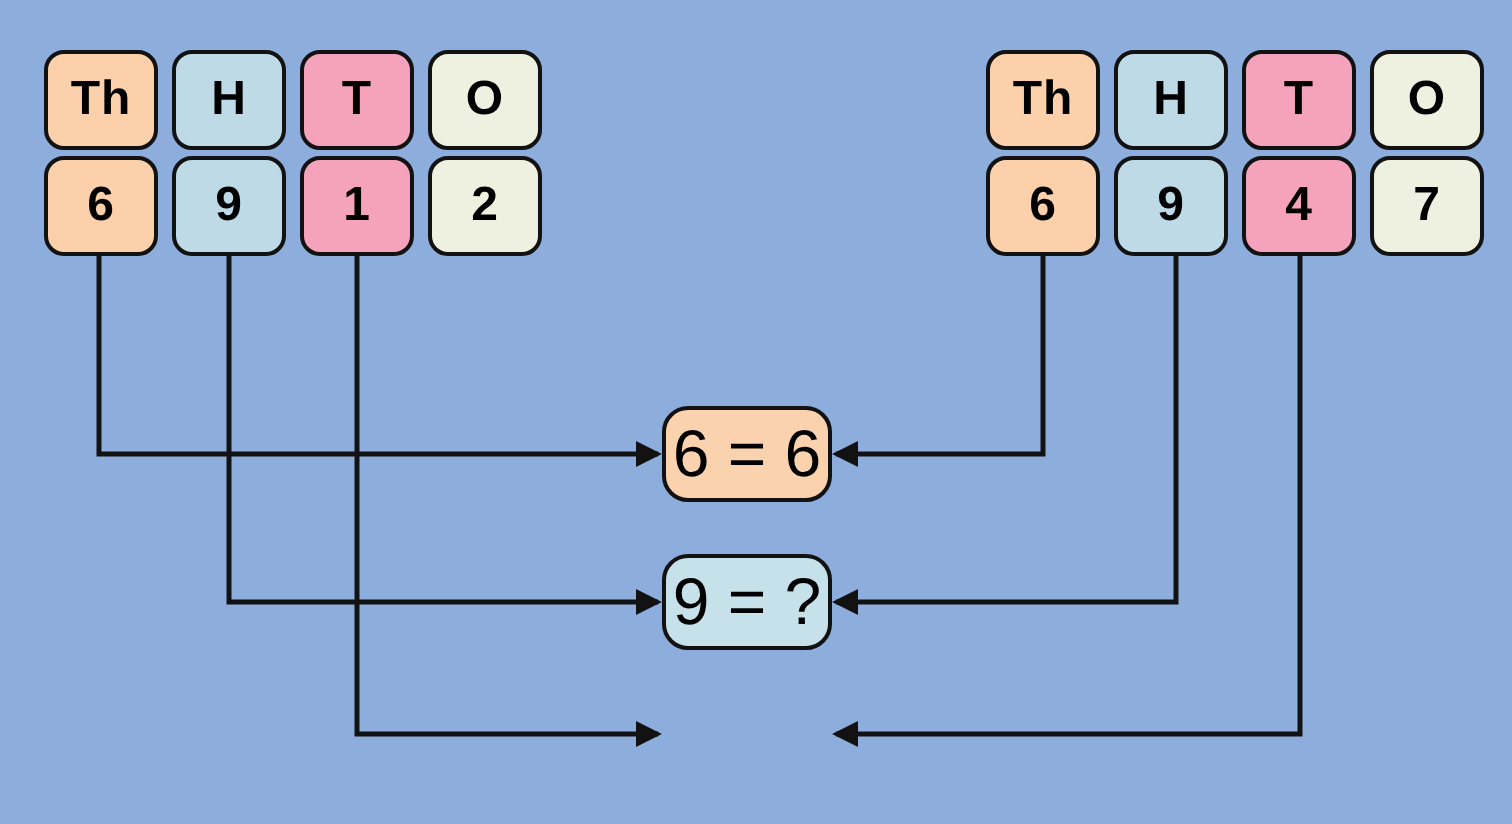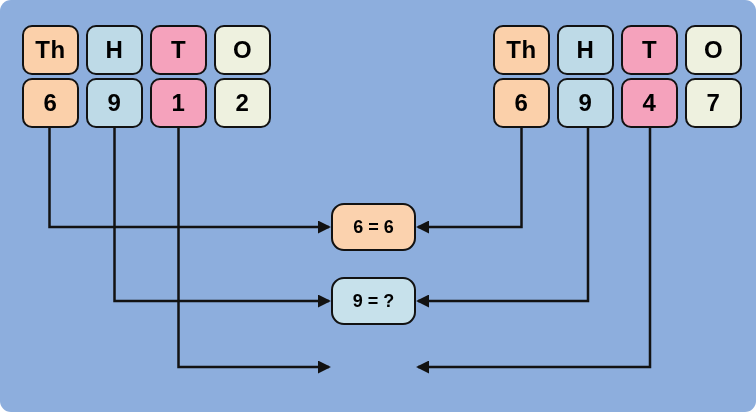--- a/index.html
+++ b/index.html
@@ -5,21 +5,20 @@
   html, body { margin: 0; padding: 0; }
   body {
     font-family: "Liberation Sans", sans-serif;
     width: 756px; height: 412px;
     overflow: hidden;
   }
   .stage {
     position: relative;
     width: 756px; height: 412px;
     background: #8DAEDD;
-    border-radius: 11px;
   }
   .connectors {
     position: absolute; left: 0; top: 0;
     width: 756px; height: 412px;
     pointer-events: none;
   }
   .cell {
     position: absolute;
     width: 57px; height: 50px;
     box-sizing: border-box;
@@ -29,21 +28,21 @@
     font-weight: bold; font-size: 24px; color: #000;
     letter-spacing: 0.5px;
   }
   .cmp {
     position: absolute;
     width: 85px; height: 48px;
     box-sizing: border-box;
     border: 2.5px solid #121212;
     border-radius: 13px;
     display: flex; align-items: center; justify-content: center;
-    font-weight: bold; font-size: 18px; color: #000;
+    font-weight: normal; font-size: 33px; color: #000;
   }
   .c-th  { background: #FBD0AA; }
   .c-h   { background: #BEDAE7; }
   .c-t   { background: #F5A2BC; }
   .c-o   { background: #EEF1DF; }
   .c-cmp-th { background: #FBD2AE; }
   .c-cmp-h  { background: #C7E1EB; }
   .c-cmp-t  { background: #EC7B9D; }
 </style>
 </head>

